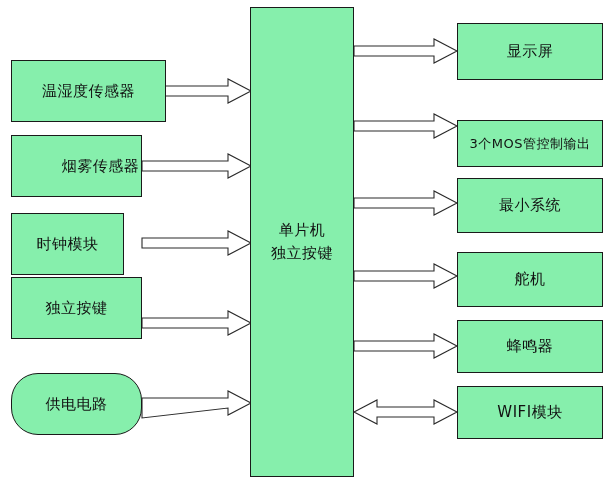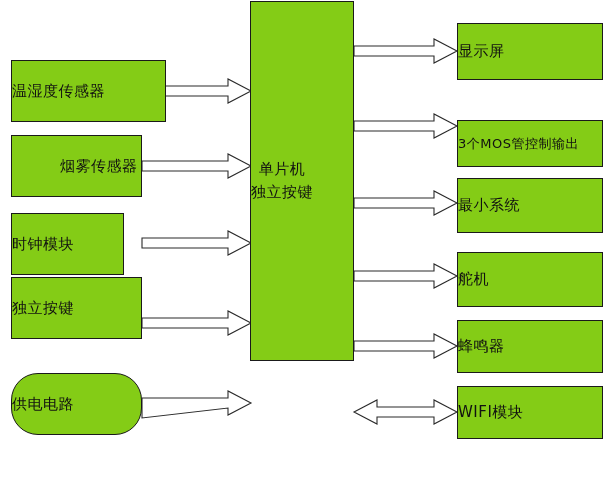--- a/index.html
+++ b/index.html
@@ -15,24 +15,24 @@
     position: relative;
     width: 615px;
     height: 486px;
     background: #ffffff;
     overflow: hidden;
   }
   .node {
     position: absolute;
     box-sizing: border-box;
     border: 1.4px solid #1a1a1a;
-    background: #84cc16;
+    background: #86efac;
     display: flex;
     align-items: center;
-    justify-content: flex-start;
+    justify-content: center;
     text-align: center;
     color: #111111;
     line-height: 1.22;
     white-space: nowrap;
   }
   .node .label {
     display: block;
     letter-spacing: 0.5px;
   }
   .left-node  { font-size: 15px; }
@@ -73,21 +73,21 @@
 
     <polygon class="arrow-shape" points="354,46 434,46 434,39 457,51 434,63 434,56 354,56"></polygon>
     <polygon class="arrow-shape" points="354,121 434,121 434,114 457,126 434,138 434,131 354,131"></polygon>
     <polygon class="arrow-shape" points="354,198 434,198 434,191 457,203 434,215 434,208 354,208"></polygon>
     <polygon class="arrow-shape" points="354,271 434,271 434,264 457,276 434,288 434,281 354,281"></polygon>
     <polygon class="arrow-shape" points="354,341 434,341 434,334 457,346 434,358 434,351 354,351"></polygon>
 
     <polygon class="arrow-shape" points="354,412 377,400 377,407 434,407 434,400 457,412 434,424 434,417 377,417 377,424"></polygon>
   </svg>
 
-  <div class="node mcu" style="left:250px; top:1px; width:104px; height:360px;">
+  <div class="node mcu" style="left:250px; top:7px; width:104px; height:470px;">
     <span class="label">
       <span>单片机</span><br>
       <span>独立按键</span>
     </span>
   </div>
 
   <div class="node left-node" style="left:11px; top:60px; width:155px; height:62px;">
     <span class="label">温湿度传感器</span>
   </div>
 

